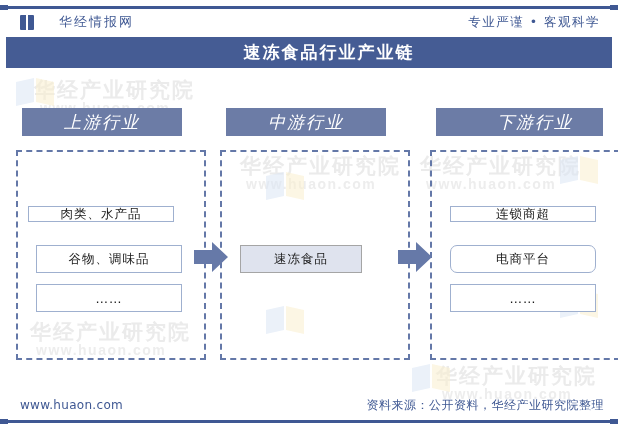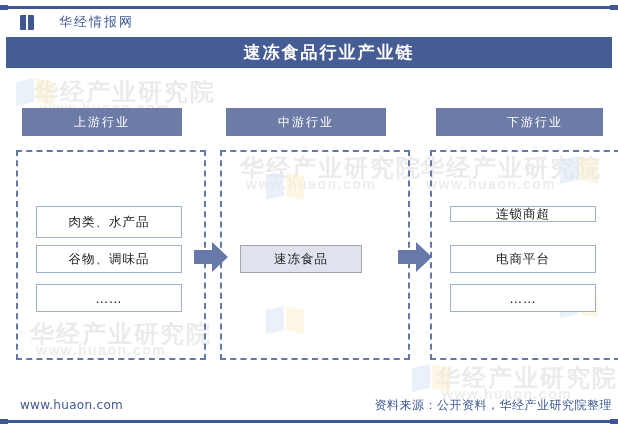--- a/index.html
+++ b/index.html
@@ -8,21 +8,21 @@
     background:#ffffff;
     font-family:"Liberation Sans","DejaVu Sans",sans-serif;
     overflow:hidden;
     position:relative;
   }
   #page{position:relative;width:618px;height:436px;overflow:hidden;background:#fff;}
 
   
   .wm-layer{position:absolute;inset:0;pointer-events:none;z-index:0;}
   .wm{position:absolute;color:#ebebeb;font-weight:bold;white-space:nowrap;}
-  .wm.t1{font-size:24px;letter-spacing:2px;}
+  .wm.t1{font-size:21px;letter-spacing:2px;}
   .wm.t2{font-size:14px;letter-spacing:1.5px;color:#ededed;}
   .wm-book{position:absolute;width:46px;height:40px;opacity:.55;}
 
   
   .topline{position:absolute;left:6px;top:6px;width:606px;height:3px;background:#3f5893;}
   .topline .lcap{position:absolute;left:-6px;top:-1px;width:8px;height:5px;background:#3f5893;}
   .topline .rcap{position:absolute;right:-6px;top:-1px;width:8px;height:5px;background:#3f5893;}
 
   .brandbar{position:absolute;left:6px;top:9px;width:606px;height:28px;z-index:3;}
   .brand{position:absolute;left:14px;top:4px;display:flex;align-items:center;gap:25px;}
@@ -35,40 +35,40 @@
           font-family:"DejaVu Sans",sans-serif;}
 
   
   .titlebar{position:absolute;left:6px;top:37px;width:606px;height:31px;background:#455c94;z-index:3;}
   .titlebar .txt{position:absolute;left:0;right:0;top:4px;text-align:center;color:#fff;
                  font-size:17px;font-weight:bold;letter-spacing:2px;font-family:"DejaVu Sans",sans-serif;padding-left:40px;}
 
   
   .col{position:absolute;z-index:2;}
   .colhead{position:absolute;background:#6c7ca6;display:flex;align-items:center;justify-content:center;}
-  .colhead span{color:#fff;font-size:12px;letter-spacing:2px;font-family:"DejaVu Sans",sans-serif;}
+  .colhead span{color:#fff;font-size:17px;letter-spacing:2px;font-family:"DejaVu Sans",sans-serif;font-style:italic;}
   .dashbox{position:absolute;border:2px dashed #6478a8;background:transparent;}
 
   .itembox{position:absolute;border:1px solid #9fb0cf;background:#ffffff;
            display:flex;align-items:center;justify-content:center;box-sizing:border-box;}
   .itembox span{font-size:12.5px;color:#1a1a1a;letter-spacing:1px;font-family:"DejaVu Sans",sans-serif;}
   .itembox.mid{background:#dfe3ee;border:1px solid #a5a5a5;}
 
   
   .arrow{position:absolute;z-index:4;}
   .arrow svg{display:block;}
 
   
   .footline{position:absolute;left:6px;bottom:13px;width:606px;height:3px;background:#3f5893;z-index:3;}
   .footline .lcap{position:absolute;left:-6px;top:-1px;width:8px;height:5px;background:#3f5893;}
   .footline .rcap{position:absolute;right:-6px;top:-1px;width:8px;height:5px;background:#3f5893;}
   .footbar{position:absolute;left:6px;bottom:16px;width:606px;height:26px;z-index:3;}
   .foot-left{position:absolute;left:14px;top:4px;font-size:12px;color:#3f5893;letter-spacing:.3px;
              font-family:"DejaVu Sans",sans-serif;}
-  .foot-right{position:absolute;right:0;top:3px;font-size:12px;color:#3f5893;letter-spacing:.5px;
+  .foot-right{position:absolute;right:8px;top:3px;font-size:12px;color:#3f5893;letter-spacing:.5px;
               font-family:Liberation Sans, sans-serif;}
 </style>
 </head>
 <body>
 
 <div id="page">
 
   <div class="wm-layer">
     <div class="wm t1" style="left:34px;top:76px;">华经产业研究院</div>
     <div class="wm t2" style="left:40px;top:100px;">www.huaon.com</div>
@@ -119,32 +119,33 @@
   </div>
 
   <div class="brandbar">
     <div class="brand">
       <span class="brand-icon">
         <span class="pg l"></span>
           <span class="pg r"></span>
       </span>
       <span class="brand-text">华经情报网</span>
     </div>
+    <div class="slogan">专业严谨 • 客观科学</div>
   </div>
 
   <div class="titlebar">
     <div class="txt">速冻食品行业产业链</div>
   </div>
 
   <div class="col">
     <div class="colhead" style="left:22px;top:108px;width:160px;height:28px;">
       <span>上游行业</span>
     </div>
     <div class="dashbox" style="left:16px;top:150px;width:186px;height:206px;"></div>
-    <div class="itembox" style="left:36px;top:206px;width:146px;height:32px;">
+    <div class="itembox" style="left:28px;top:206px;width:146px;height:16px;">
       <span>肉类、水产品</span>
     </div>
     <div class="itembox" style="left:36px;top:245px;width:146px;height:28px;">
       <span>谷物、调味品</span>
     </div>
     <div class="itembox" style="left:36px;top:284px;width:146px;height:28px;">
       <span>……</span>
     </div>
   </div>
 
@@ -171,21 +172,21 @@
   </div>
 
   <div class="col">
     <div class="colhead" style="left:436px;top:108px;width:136px;height:28px;padding-left:31px;">
       <span>下游行业</span>
     </div>
     <div class="dashbox" style="left:430px;top:150px;width:186px;height:206px;"></div>
     <div class="itembox" style="left:450px;top:206px;width:146px;height:16px;">
       <span>连锁商超</span>
     </div>
-    <div class="itembox" style="left:450px;top:245px;width:146px;height:28px;">
+    <div class="itembox" style="left:450px;top:245px;width:146px;height:28px;border-radius:7px;">
       <span>电商平台</span>
     </div>
     <div class="itembox" style="left:450px;top:284px;width:146px;height:28px;">
       <span>……</span>
     </div>
   </div>
 
   <div class="footbar">
     <div class="foot-left">www.huaon.com</div>
     <div class="foot-right">资料来源：公开资料，华经产业研究院整理</div>

